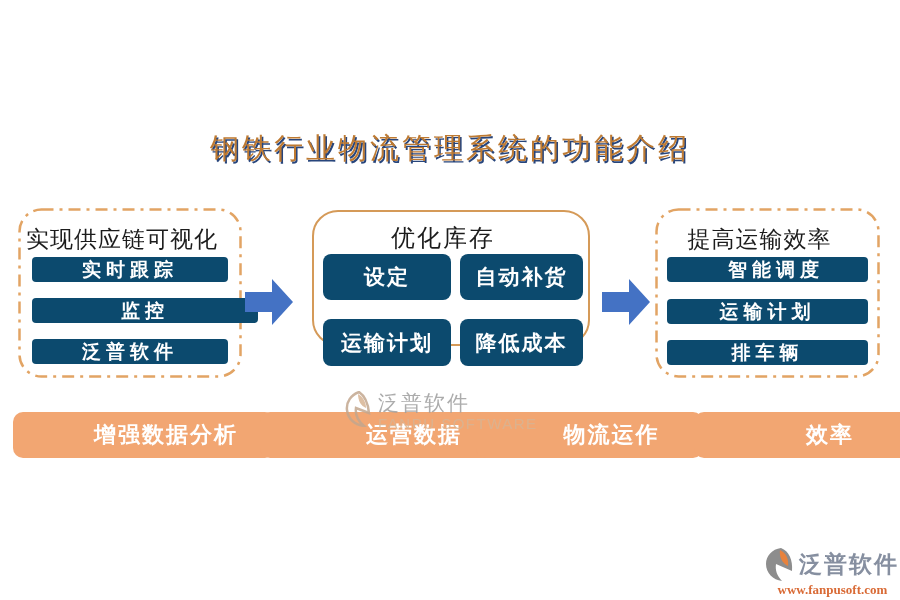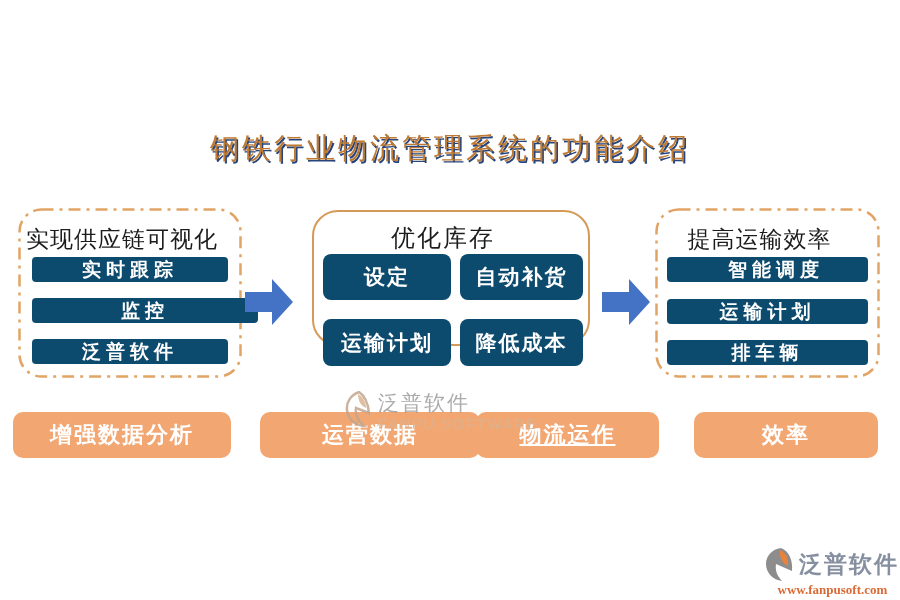--- a/index.html
+++ b/index.html
@@ -34,25 +34,25 @@
   .g-right{left:655px;top:208px;width:225px;height:170px;}
   .g-right .group-header{top:16px;font-size:23px;letter-spacing:1px;}
   
   .arrow{position:absolute;width:48px;height:46px;}
   .arrow-1{left:245px;top:279px;}
   .arrow-2{left:602px;top:279px;}
   
   .bottom-pill{
     position:absolute;top:412px;height:46px;background:#F2A672;color:#fff;
     border-radius:10px;display:flex;align-items:center;justify-content:center;
-    font-size:22px;font-weight:600;letter-spacing:2px;white-space:nowrap;
+    font-size:22px;font-weight:600;letter-spacing:2px;white-space:nowrap;padding-left:44px;
   }
   .bp-1{left:13px;width:218px;}
   .bp-2{left:260px;width:220px;}
-  .bp-3{left:476px;width:183px;text-decoration:underline;}
+  .bp-3{left:476px;width:183px;}
   .bp-4{left:694px;width:184px;text-align:center;}
   
   .watermark{position:absolute;left:345px;top:391px;display:flex;align-items:flex-start;opacity:.85;}
   .watermark .wm-text{margin-left:5px;}
   .wm-name{font-size:21px;color:#9E9E9E;letter-spacing:2px;line-height:24px;font-weight:500;}
   .wm-sub{font-size:15px;color:#D8B493;letter-spacing:1.5px;font-family:"Liberation Sans",sans-serif;}
   
   .footer-logo{position:absolute;left:766px;top:548px;text-align:center;}
   .fl-row{display:flex;align-items:center;}
   .fl-name{font-size:23px;color:#868FA0;font-weight:700;letter-spacing:2px;margin-left:3px;}

